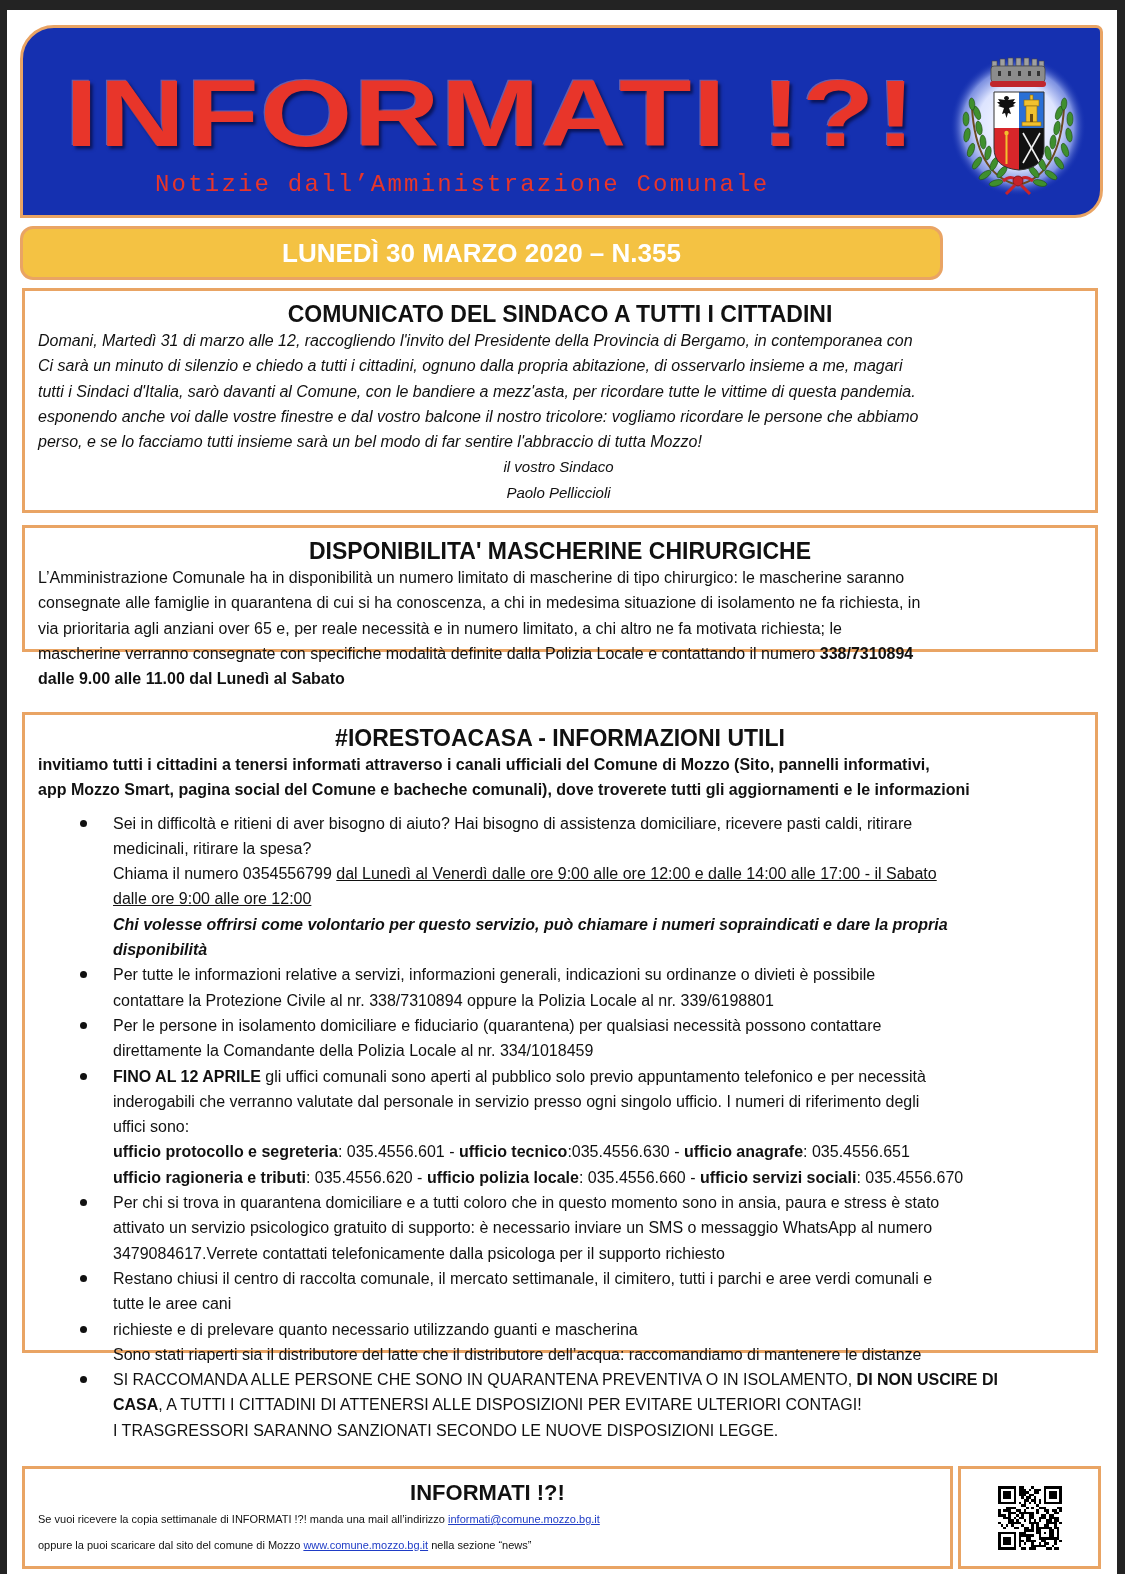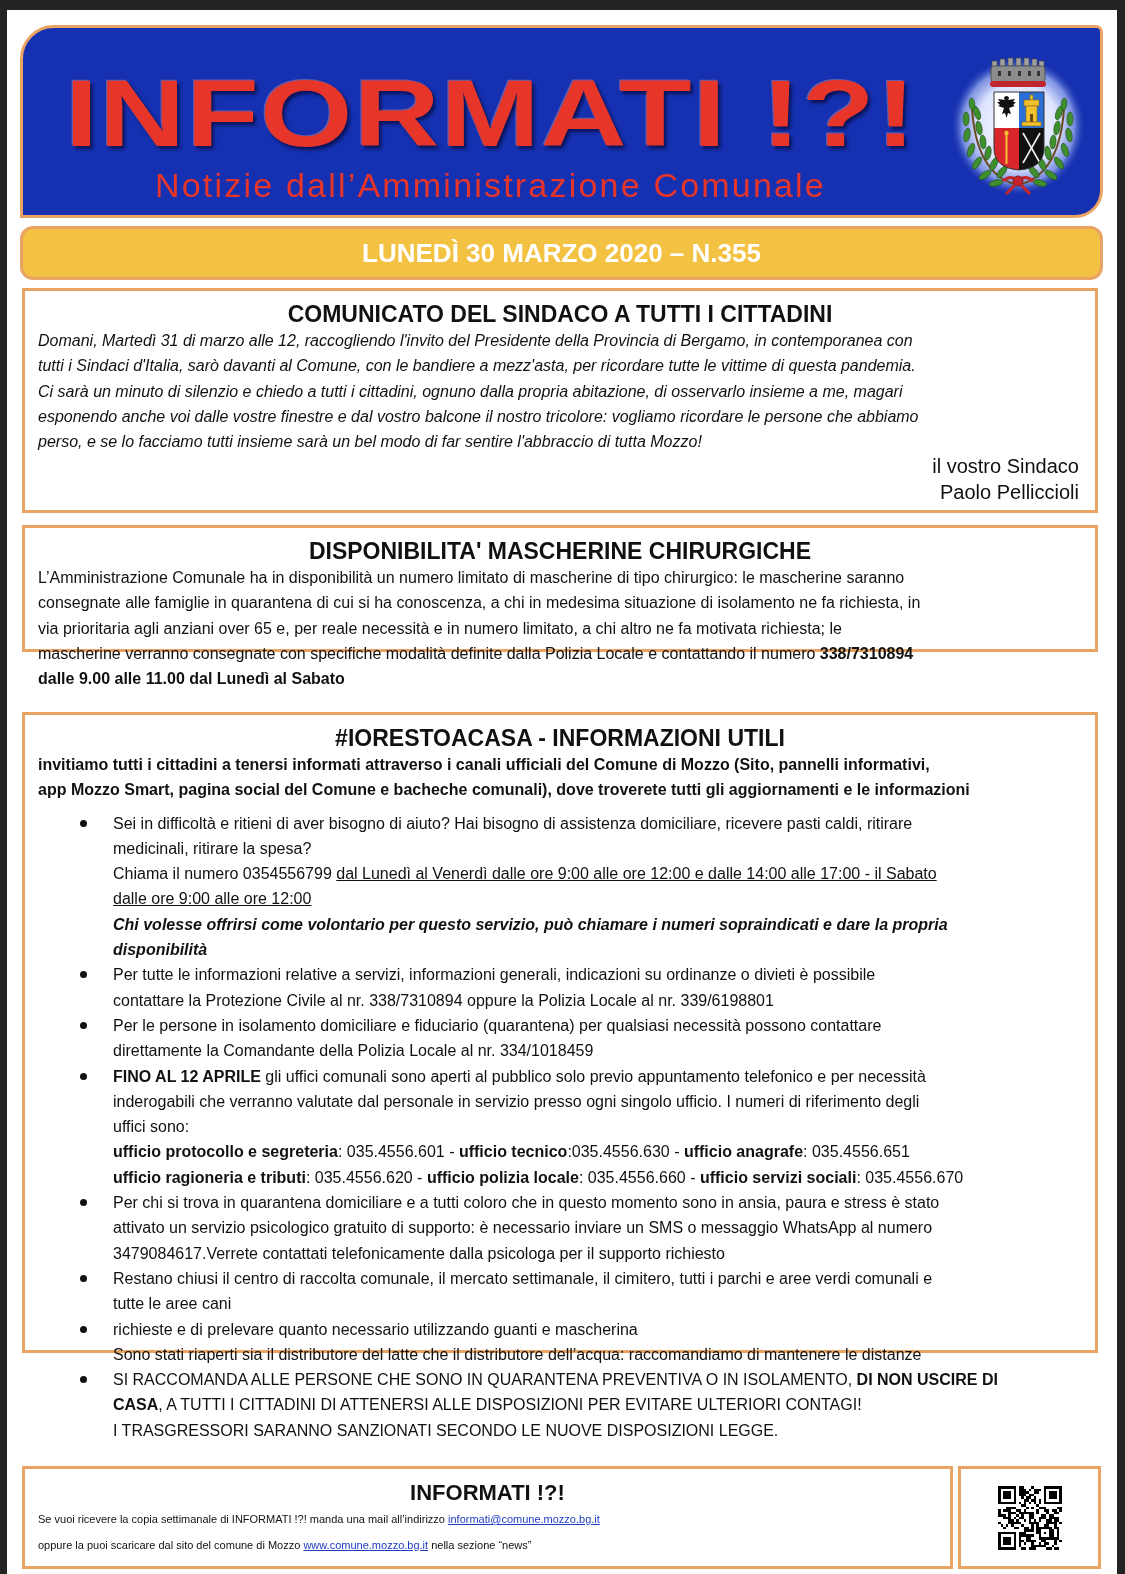--- a/index.html
+++ b/index.html
@@ -28,28 +28,28 @@
     .banner .title {
       position: absolute; left: 42px; top: 38px;
       font-family: "Liberation Sans", sans-serif; font-weight: bold;
       font-size: 95px; line-height: 95px; letter-spacing: 1px; white-space: nowrap;
       color: var(--title-red);
       transform: scaleX(1.25); transform-origin: left top;
       text-shadow: 2px 3px 3px rgba(0,0,30,0.6), -1px -1px 0 rgba(255,180,170,0.35);
     }
     .banner .subtitle {
       position: absolute; left: 132px; top: 140px;
-      font-family: Liberation Sans, sans-serif; font-size: 34px; line-height: 34px;
+      font-family: Liberation Mono, monospace; font-size: 24px; line-height: 34px;
       letter-spacing: 2.2px; white-space: nowrap; color: var(--title-red);
     }
     .banner .emblem { position: absolute; left: 925px; top: 22px; }
 
     
     .date-bar {
-      position: absolute; left: 20px; top: 226px; width: 1083px; height: 54px;
+      position: absolute; left: 20px; top: 226px; width: 923px; height: 54px;
       background: var(--date-bg); border: 3px solid var(--border); border-radius: 13px;
       text-align: center; color: #fff; font-weight: bold; font-size: 26px; line-height: 54px;
       overflow: hidden;
     }
     .date-bar span { position: relative; top: -3px; }
 
     
     .box {
       position: absolute; left: 22px; width: 1076px;
       border: 3px solid var(--border); background: #fff;
@@ -64,21 +64,21 @@
     }
     .lines { font-size: 16px; line-height: 25.3px; }
     .line { white-space: nowrap; overflow: visible; }
     .fit { display: inline-block; white-space: nowrap; transform-origin: left center; }
     .seg.b { font-weight: bold; }
     .seg.i { font-style: italic; }
     .seg.bi { font-weight: bold; font-style: italic; }
     .seg.u { text-decoration: underline; }
     .seg.link { color: var(--link); text-decoration: underline; cursor: pointer; }
 
-    .signature { text-align: right; padding-right: 3px; font-size: 20px; line-height: 25.3px; }
+    .signature { text-align: center; padding-right: 3px; font-style: italic; font-size: 15px; line-height: 25.3px; }
 
     .bullets { list-style: none; margin: 8px; padding: 0; }
     .bullet-item { position: relative; padding-left: 67px; }
     .bullet-dot {
       position: absolute; left: 34px; top: 9px; width: 7px; height: 7px;
       border-radius: 50%; background: #111;
     }
 
     
     .footer-box {
@@ -190,22 +190,22 @@
 </header>
 
 <div class="date-bar">
   <span>LUNEDÌ 30 MARZO 2020 – N.355</span>
 </div>
 
 <section class="box box-1">
   <div class="box-heading">COMUNICATO DEL SINDACO A TUTTI I CITTADINI</div>
   <div class="lines">
       <div class="line"><span class="fit"><span class="seg i">Domani, Martedì 31 di marzo alle 12, raccogliendo l'invito del Presidente della Provincia di Bergamo, in contemporanea con</span></span></div>
+      <div class="line"><span class="fit"><span class="seg i">Ci sarà un minuto di silenzio e chiedo a tutti i cittadini, ognuno dalla propria abitazione, di osservarlo insieme a me, magari</span></span></div>
       <div class="line"><span class="fit"><span class="seg i">tutti i Sindaci d'Italia, sarò davanti al Comune, con le bandiere a mezz'asta, per ricordare tutte le vittime di questa pandemia.</span></span></div>
-      <div class="line"><span class="fit"><span class="seg i">Ci sarà un minuto di silenzio e chiedo a tutti i cittadini, ognuno dalla propria abitazione, di osservarlo insieme a me, magari</span></span></div>
       <div class="line"><span class="fit"><span class="seg i">esponendo anche voi dalle vostre finestre e dal vostro balcone il nostro tricolore: vogliamo ricordare le persone che abbiamo</span></span></div>
       <div class="line"><span class="fit"><span class="seg i">perso, e se lo facciamo tutti insieme sarà un bel modo di far sentire l'abbraccio di tutta Mozzo!</span></span></div>
     </div>
   <div class="signature">
     <div>il vostro Sindaco</div>
     <div>Paolo Pelliccioli</div>
   </div>
 </section>
 
 <section class="box box-2">

